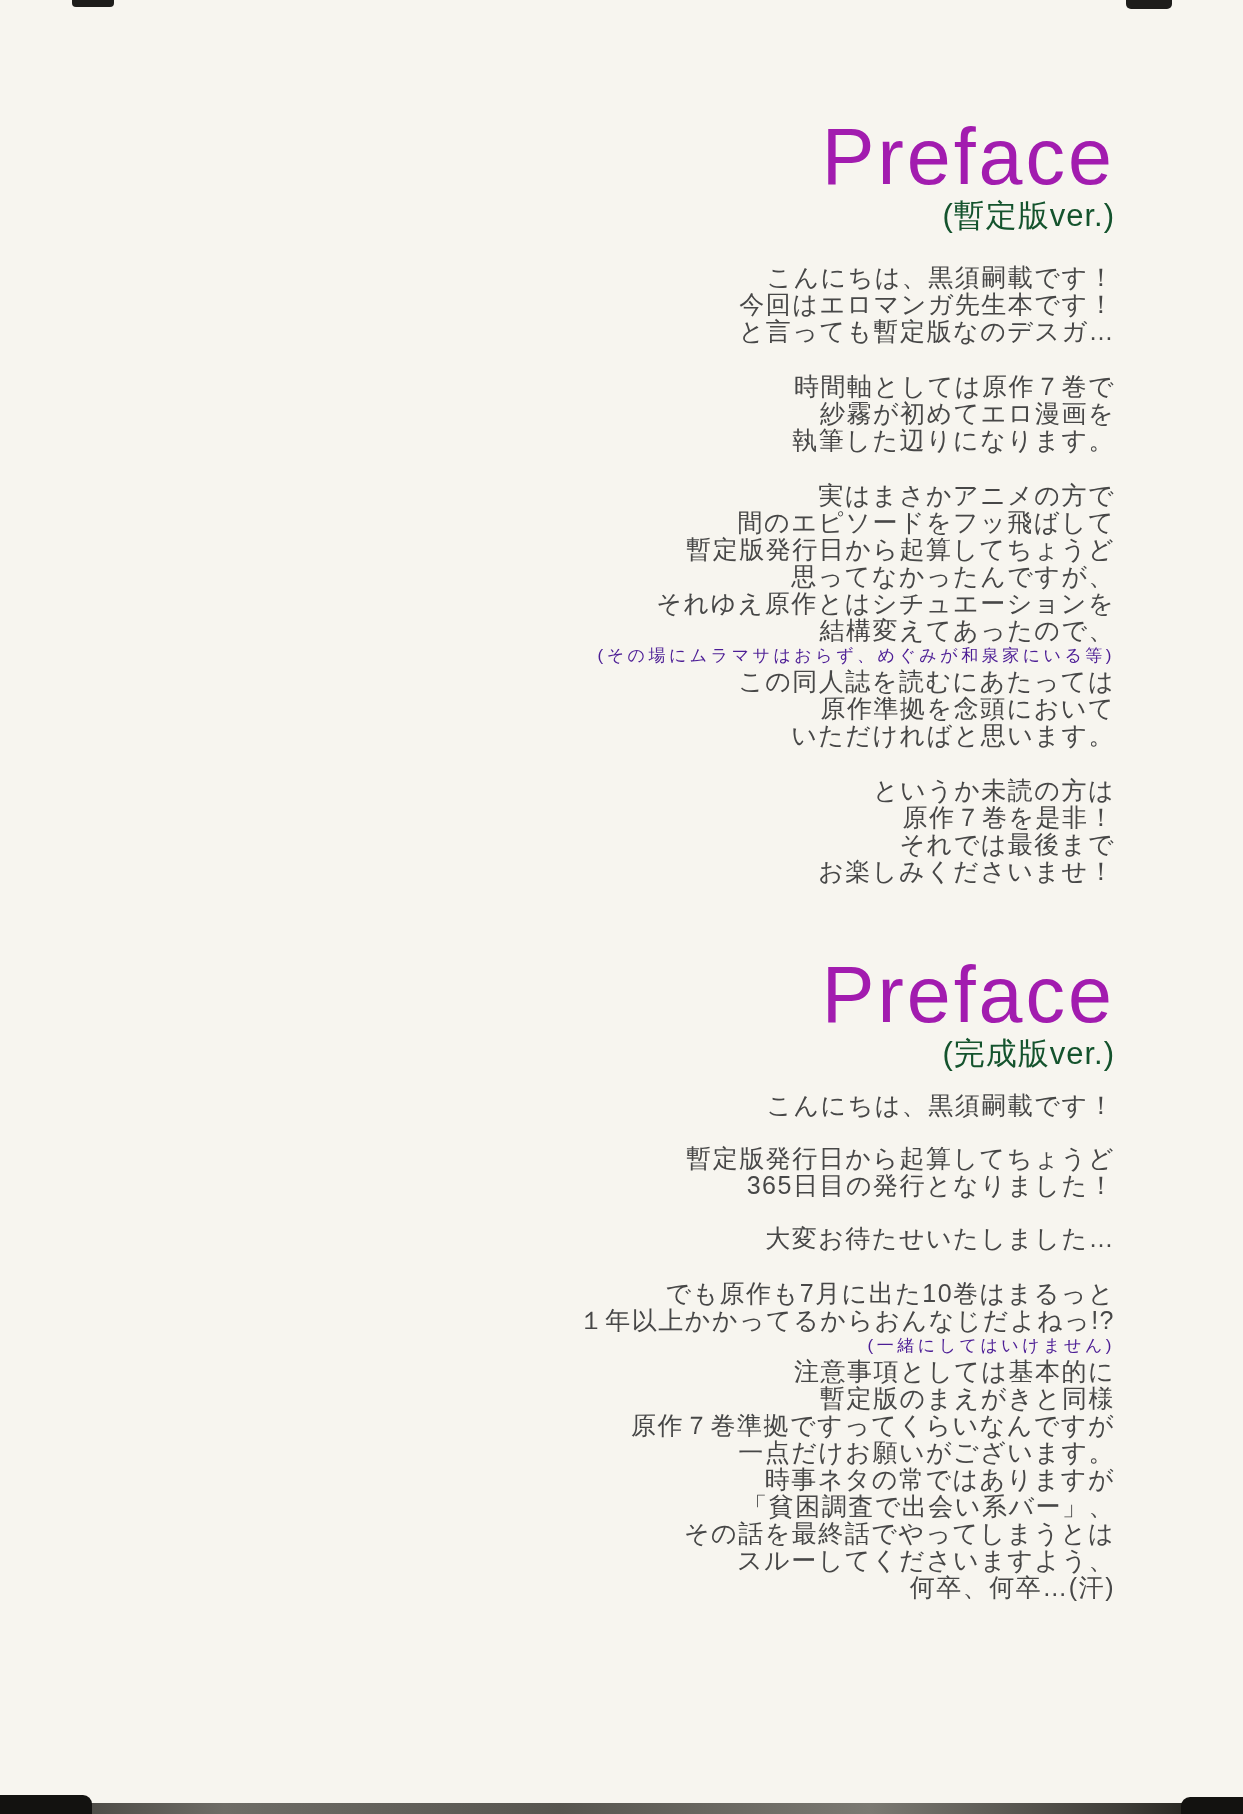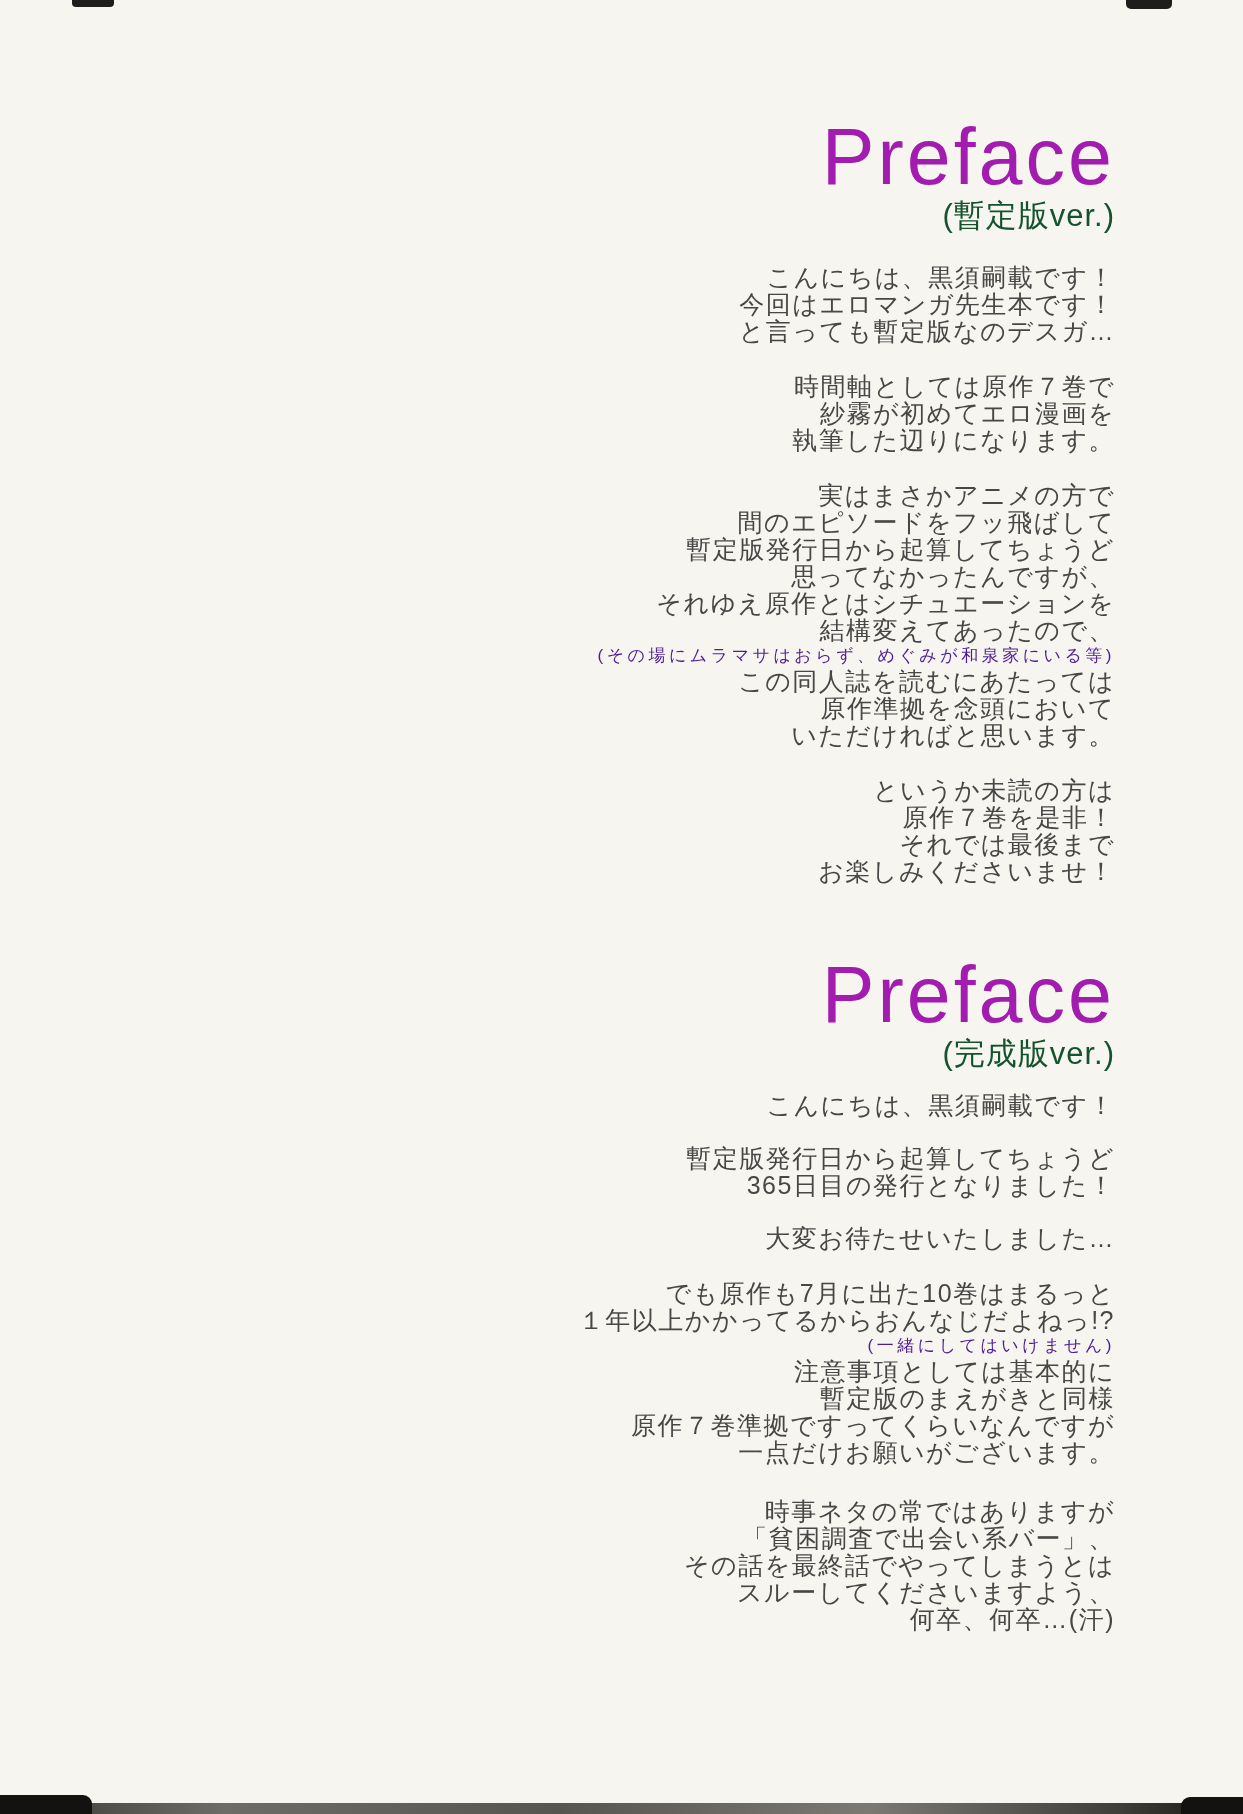--- a/index.html
+++ b/index.html
@@ -37,21 +37,21 @@
   #s1-p1{margin-top:28px;}
   #s1-p2{margin-top:28px;}
   #s1-p3{margin-top:28px;}
   #s1-p4{}
   
   #s2-p0{margin-top:20px;}
   #s2-p1{margin-top:26px;}
   #s2-p2{margin-top:26px;}
   #s2-p3{margin-top:28px;}
   #s2-p4{}
-  #s2-p5{margin-top:32px;}
+  #s2-p5{}
   
   .artifact{position:absolute;}
   #art-tl{left:72px;top:0;width:42px;height:7px;background:#1e1d1b;border-radius:0 0 4px 4px;}
   #art-tr{left:1126px;top:0;width:46px;height:9px;background:#1e1d1b;border-radius:0 0 5px 5px;}
   #art-bottom{left:0;right:0;bottom:0;height:11px;
     background:linear-gradient(90deg,#181715 0%,#4a4843 6%,#6e6c66 18%,#57554f 45%,#7b7972 70%,#403e39 90%,#15140f 100%);}
   #art-bl{left:0;bottom:0;width:92px;height:19px;background:#131210;border-radius:0 9px 0 0;}
   #art-br{right:0;bottom:0;width:62px;height:17px;background:#131210;border-radius:9px 0 0 0;}
 </style>
 </head>

